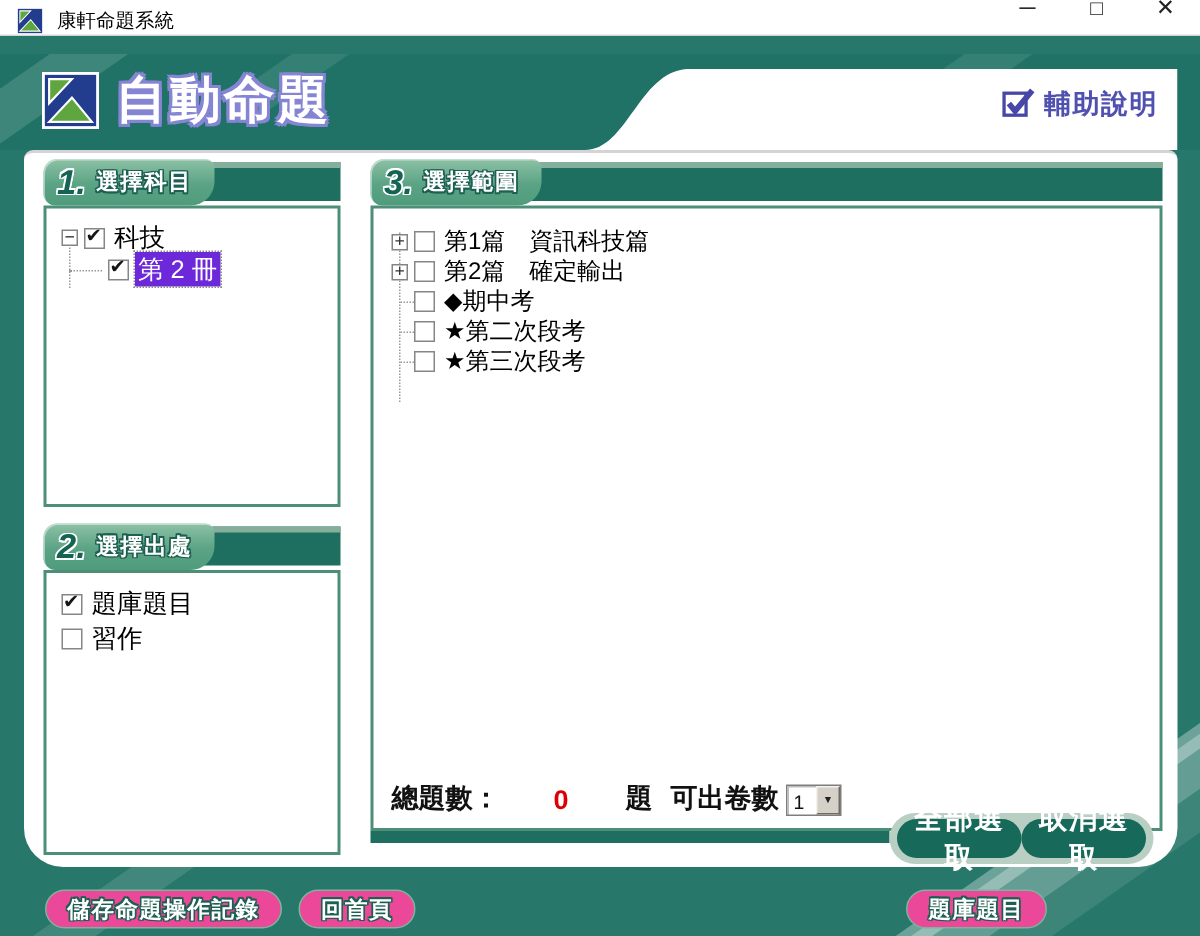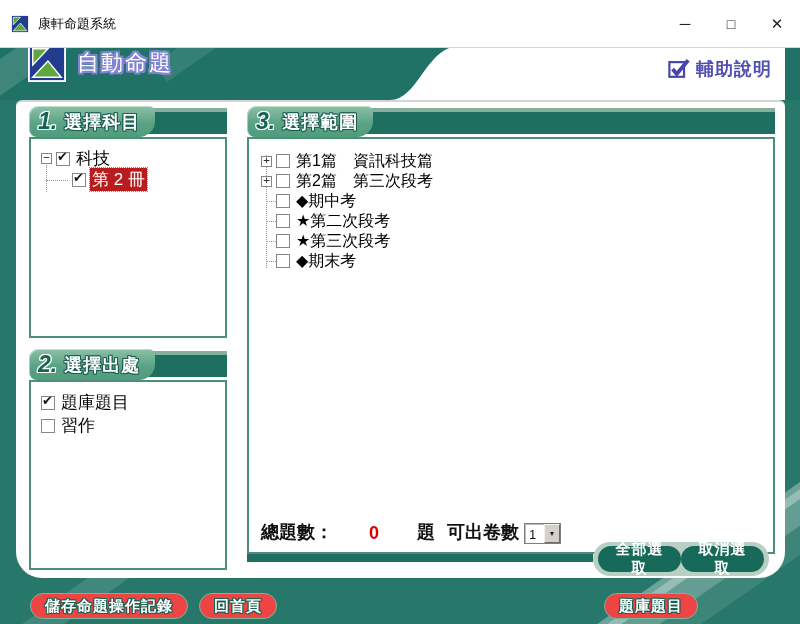--- a/index.html
+++ b/index.html
@@ -10,22 +10,22 @@
   }
   
   .stripe { position:absolute; transform:rotate(-35deg); z-index:1; }
   .bs1 { width:430px; height:30px; right:-90px; bottom:14px; background:rgba(255,255,255,.20); }
   .bs2 { width:430px; height:14px; right:-140px; bottom:74px; background:rgba(255,255,255,.32); }
   .bs3 { width:460px; height:54px; right:-60px; bottom:-44px; background:rgba(255,255,255,.10); }
   .bs4 { width:220px; height:24px; left:-70px; bottom:-14px; background:rgba(255,255,255,.12); }
 
   
   .titlebar {
-    position:absolute; top:0; left:0; right:0; height:48px; background:#ffffff;
-    border-bottom:1px solid #d6d6d6; display:flex; align-items:center; z-index:6;
+    position:absolute; top:0; left:0; right:0; height:24px; background:#ffffff;
+    border-bottom:1px solid #d6d6d6; display:flex; align-items:flex-end; z-index:6;
   }
   .titlebar .appicon { width:18px; height:18px; margin-left:11px; }
   .titlebar .apptitle { font-size:13px; color:#000; margin-left:9px; flex:1; }
   .wctrl { width:46px; height:36px; display:flex; align-items:center; justify-content:center;
            font-size:14px; color:#222; cursor:default; }
   .wctrl.min { font-size:15px; }
   .wctrl.max { font-size:14px; }
   .wctrl.cls { font-size:15px; }
 
   
@@ -34,21 +34,21 @@
   .hstripe { position:absolute; transform:rotate(-35deg); background:rgba(255,255,255,.14); }
   .hs1 { left:-60px; top:-26px; width:270px; height:30px; }
   .hs2 { left:140px; top:-40px; width:230px; height:22px; background:rgba(255,255,255,.10); }
   .hs3 { right:-30px; top:-30px; width:280px; height:26px; background:rgba(255,255,255,.10); }
 
   .swoosh { position:absolute; top:46px; right:15px; width:395px; height:54px; z-index:2; }
 
   .brand { position:absolute; left:28px; top:44px; display:flex; align-items:center; gap:11px; z-index:3; }
   .brand .logo { width:38px; height:38px; }
   .bigtitle {
-    font-size:22px; font-weight:normal; color:#ffffff; letter-spacing:2px;
+    font-size:34px; font-weight:bold; color:#ffffff; letter-spacing:2px;
     text-shadow: 2px 0 #8585d4,-2px 0 #8585d4,0 2px #8585d4,0 -2px #8585d4,
                  2px 2px #8585d4,-2px -2px #8585d4,2px -2px #8585d4,-2px 2px #8585d4;
   }
   .helpbtn { position:absolute; top:57px; right:28px; z-index:4; display:flex;
     align-items:center; gap:6px; cursor:pointer; }
   .helpbtn .helplabel { font-size:18px; font-weight:bold; color:#5050b0; letter-spacing:1px; }
 
   
   .card { position:absolute; left:16px; top:100px; width:769px; height:478px;
     background:#ffffff; border-radius:6px 6px 26px 26px; z-index:2;
@@ -63,21 +63,21 @@
   .phead { position:relative; height:31px; z-index:2; }
   .pbar  { position:absolute; left:26px; right:0; top:2px; height:26px;
            background:#1e6f5f; border-top:4px solid #86af9b; }
   .ptab  { position:absolute; left:0; top:0; height:31px; display:flex; align-items:center;
            gap:7px; padding:0 15px 0 9px;
            background:linear-gradient(180deg,#8ec1a6 0%,#5aa384 55%,#4f9c7d 100%);
            border-radius:9px 6px 16px 8px; box-shadow:inset 1px 1px 0 rgba(255,255,255,.45); }
   .pnum  { font-style:italic; font-weight:bold; font-size:23px; color:#156353;
            text-shadow:1px 0 #fff,-1px 0 #fff,0 1px #fff,0 -1px #fff,
                        1px 1px #fff,-1px -1px #fff,1px -1px #fff,-1px 1px #fff; }
-  .ptitle{ font-weight:bold; font-size:18px; color:#fff; letter-spacing:1px;
+  .ptitle{ font-weight:bold; font-size:15px; color:#fff; letter-spacing:1px;
            text-shadow:1px 0 #1d6051,-1px 0 #1d6051,0 1px #1d6051,0 -1px #1d6051,
                        1px 1px #1d6051,-1px -1px #1d6051,1px -1px #1d6051,-1px 1px #1d6051; }
   .pbox  { position:absolute; left:0; right:0; top:31px; bottom:0;
            background:#fff; border:2px solid #4d8e79; }
 
   
   .tree { position:relative; padding:9px 2px 0 10px; }
   .trow { display:flex; align-items:center; height:21px; position:relative; font-size:17px; color:#000; }
   #p3 .trow { height:20px; font-size:16px; }
   .exp { width:11px; height:11px; border:1px solid #848484; background:#fff;
@@ -87,21 +87,21 @@
   .lead-child { width:31px; flex:0 0 auto; position:relative; height:100%; }
   .lead.line::before { content:""; position:absolute; left:6px; top:50%; width:9px;
                        border-top:1px dotted #979797; }
   .lead-child::before { content:""; position:absolute; left:5px; top:50%; width:22px;
                         border-top:1px dotted #979797; }
   .vline { position:absolute; border-left:1px dotted #979797; width:0; z-index:1; }
   .cb { width:14px; height:14px; border:1px solid #868686; background:#fff;
         position:relative; flex:0 0 auto; margin-right:4px; z-index:2; cursor:pointer; }
   .cb .mark { position:absolute; left:0px; top:-4px; font-size:13px; font-weight:bold; color:#141414; }
   .tlabel { padding:0 2px; white-space:pre; cursor:default;text-align:center; }
-  .tlabel.selected { background:#b91c1c; color:#fff; outline:1px dotted #888; }
+  .tlabel.selected { background:#6d28d9; color:#fff; outline:1px dotted #888; }
 
   
   .totals { position:absolute; left:0; right:0; bottom:8px; display:flex;
             align-items:flex-end; font-weight:bold; font-size:18px; color:#111; }
   .totals .tl  { margin-left:12px; }
   .totals .tv  { margin-left:36px; color:#dd0000; }
   .totals .tu  { margin-left:38px; }
   .totals .pl  { margin-left:12px; }
   .combo { display:inline-flex; width:37px; height:21px; margin-left:5px;
            border:1px solid #7e7e7e; background:#fff; box-shadow:inset 1px 1px 0 #bdbdbd; cursor:pointer; }
@@ -109,27 +109,27 @@
   .combo .cbtn { width:16px; background:#d5d1c9; border:1px solid;
                  border-color:#f4f2ee #6f6c64 #6f6c64 #f4f2ee;
                  font-size:7px; display:flex; align-items:center; justify-content:center; color:#222; }
 
   
   .bar3 { position:absolute; left:231px; top:452px; width:346px; height:8px; background:#1e6f5f; }
   .sagestrip { position:absolute; left:577px; top:440px; width:176px; height:34px;
                background:#b9cfc3; border-radius:17px; display:flex; align-items:center;
                justify-content:space-between; padding:0 5px; z-index:3; }
   .gbtn { height:26px; border:none; border-radius:13px; background:#17695a; color:#fff;
-          font-weight:bold; font-size:15px; padding:0 11px; display:flex; align-items:center;
+          font-weight:bold; font-size:19px; padding:0 11px; display:flex; align-items:center;
           font-family:inherit; letter-spacing:1px; cursor:pointer; }
 
   
   .footer { position:absolute; left:0; right:0; top:578px; height:46px; z-index:2; }
   .fbtn { position:absolute; top:15px; height:26px; border-radius:13px;
-          background:#ef4444; border:1px solid #79b69b; color:#fff; font-weight:bold;
+          background:#ec4899; border:1px solid #79b69b; color:#fff; font-weight:bold;
           font-size:15px; padding:0 14px; font-family:inherit; letter-spacing:1px;
           text-shadow:1px 0 #1d6051,-1px 0 #1d6051,0 1px #1d6051,0 -1px #1d6051,
                       1px 1px #1d6051,-1px -1px #1d6051,1px -1px #1d6051,-1px 1px #1d6051;
           cursor:pointer; }
   #btn-save { left:30px; }
   #btn-home { left:199px; }
   #btn-confirm { left:604px; }
 </style>
 </head>
 <body>
@@ -255,41 +255,36 @@
                 <span class="exp">+</span>
               </span>
             <span class="cb"></span>
             <span class="tlabel">第1篇　資訊科技篇</span>
           </div>
           <div class="trow">
             <span class="lead">
                 <span class="exp">+</span>
               </span>
             <span class="cb"></span>
-            <span class="tlabel">第2篇　第三次段考</span>
+            <span class="tlabel">第2篇　確定輸出</span>
           </div>
           <div class="trow">
             <span class="lead line"></span>
             <span class="cb"></span>
             <span class="tlabel">◆期中考</span>
           </div>
           <div class="trow">
             <span class="lead line"></span>
             <span class="cb"></span>
             <span class="tlabel">★第二次段考</span>
           </div>
           <div class="trow">
             <span class="lead line"></span>
             <span class="cb"></span>
             <span class="tlabel">★第三次段考</span>
-          </div>
-          <div class="trow">
-            <span class="lead line"></span>
-            <span class="cb"></span>
-            <span class="tlabel">◆期末考</span>
           </div>
         </div>
 
         <div class="totals">
           <span class="tl">總題數：</span>
           <span class="tv">0</span>
           <span class="tu">題</span>
           <span class="pl">可出卷數</span>
           <span class="combo">
             <span class="cval">1</span>

